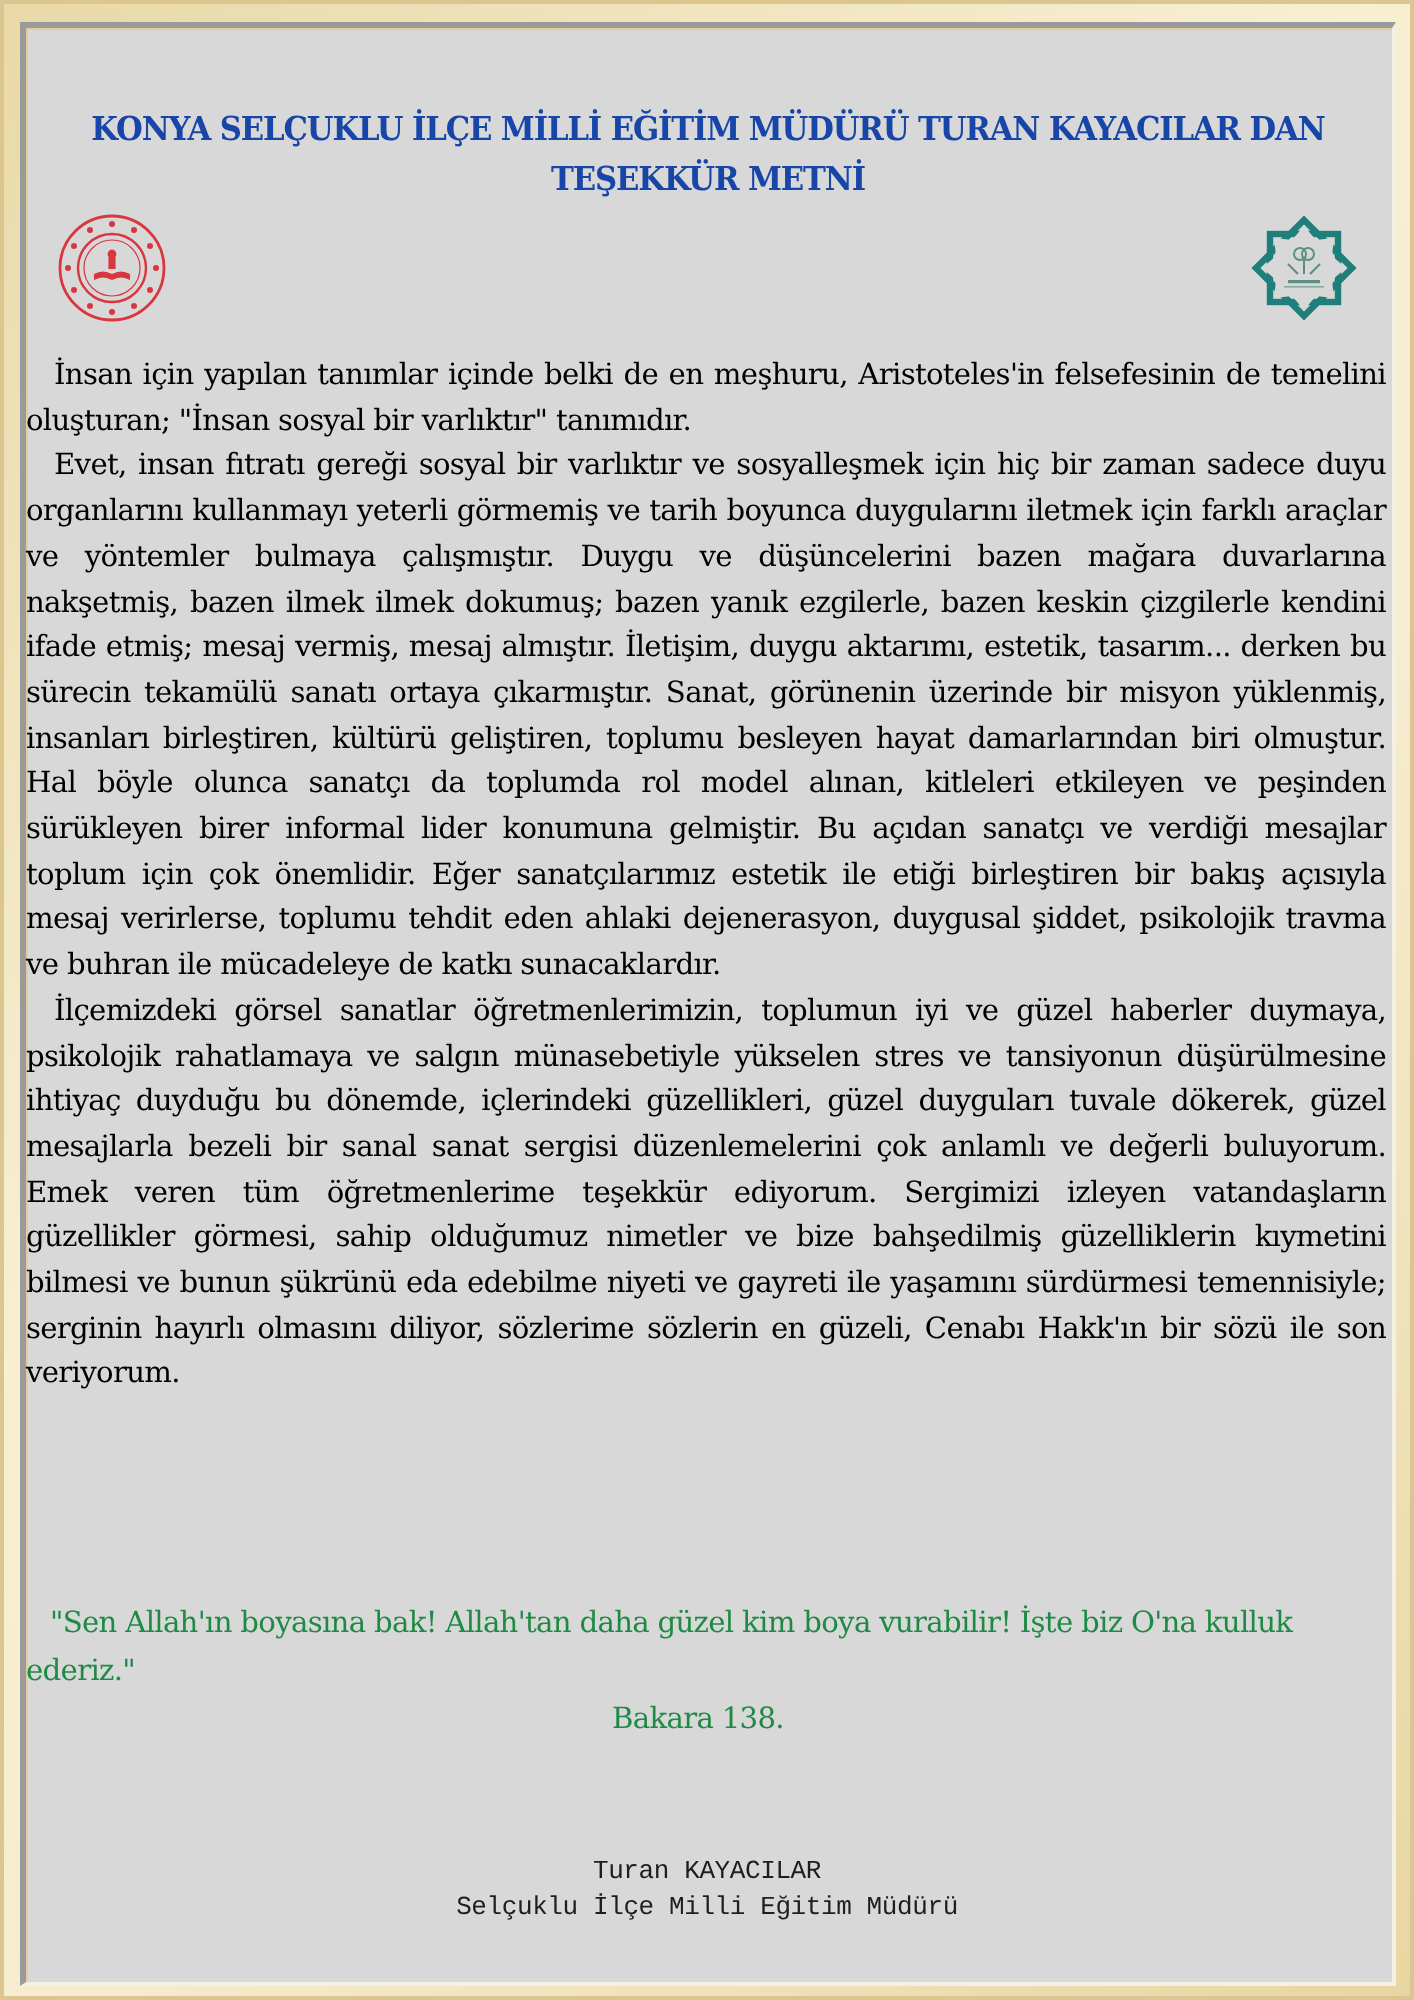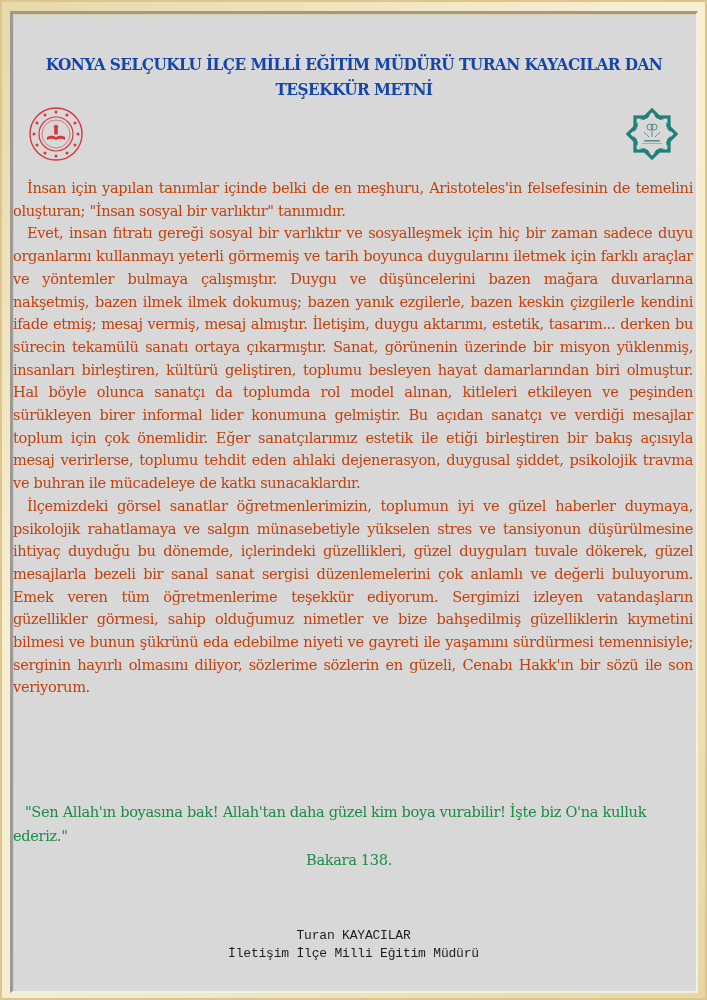--- a/index.html
+++ b/index.html
@@ -54,21 +54,21 @@
       left: 622px; top: 104px;
       width: 60px; height: 60px;
     }
     .body-text {
       position: absolute;
       left: 13px; top: 177px;
       width: 680px;
       font-family: "DejaVu Serif", serif;
       font-size: 14.6px;
       line-height: 22.7px;
-      color: #c2410c;
+      color: #000000;
       text-align: justify;
       letter-spacing: -0.35px;
     }
     .body-text p {
       margin: 0;
       text-indent: 14px;
     }
     .quote {
       position: absolute;
       left: 13px; top: 800px;
@@ -156,14 +156,14 @@
   <p>İlçemizdeki görsel sanatlar öğretmenlerimizin, toplumun iyi ve güzel haberler duymaya, psikolojik rahatlamaya ve salgın münasebetiyle yükselen stres ve tansiyonun düşürülmesine ihtiyaç duyduğu bu dönemde, içlerindeki güzellikleri, güzel duyguları tuvale dökerek, güzel mesajlarla bezeli bir sanal sanat sergisi düzenlemelerini çok anlamlı ve değerli buluyorum. Emek veren tüm öğretmenlerime teşekkür ediyorum. Sergimizi izleyen vatandaşların güzellikler görmesi, sahip olduğumuz nimetler ve bize bahşedilmiş güzelliklerin kıymetini bilmesi ve bunun şükrünü eda edebilme niyeti ve gayreti ile yaşamını sürdürmesi temennisiyle; serginin hayırlı olmasını diliyor, sözlerime sözlerin en güzeli, Cenabı Hakk'ın bir sözü ile son veriyorum.</p>
 </div>
 
 <div class="quote">
   <p>"Sen Allah'ın boyasına bak! Allah'tan daha güzel kim boya vurabilir! İşte biz O'na kulluk ederiz."</p>
   <div class="source">Bakara 138.</div>
 </div>
 
 <div class="signature">
   <div>Turan KAYACILAR</div>
-  <div>İletişim İlçe Milli Eğitim Müdürü</div>
+  <div>Selçuklu İlçe Milli Eğitim Müdürü</div>
 </div>
 
 </body></html>

